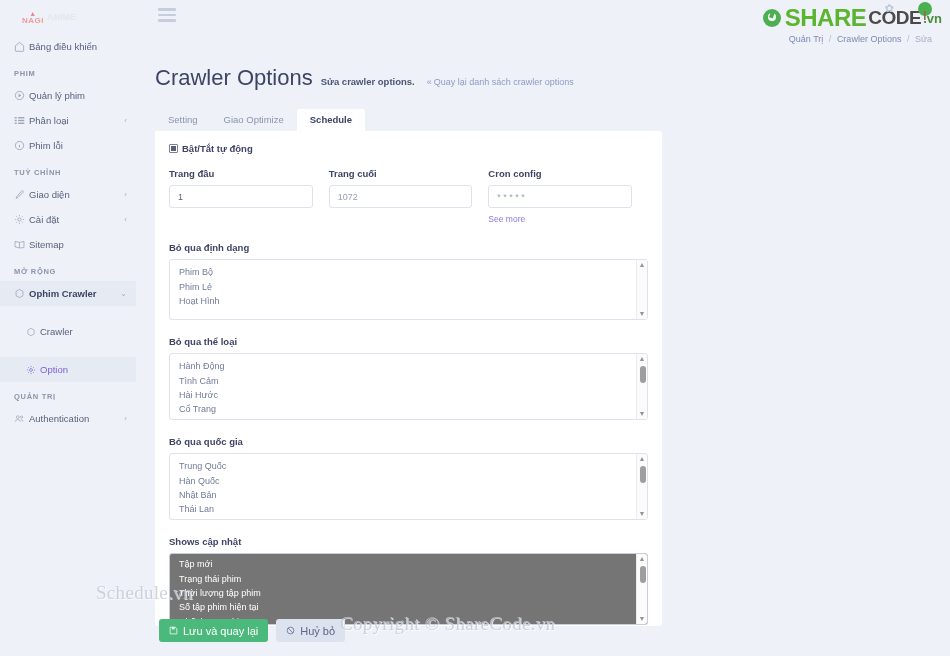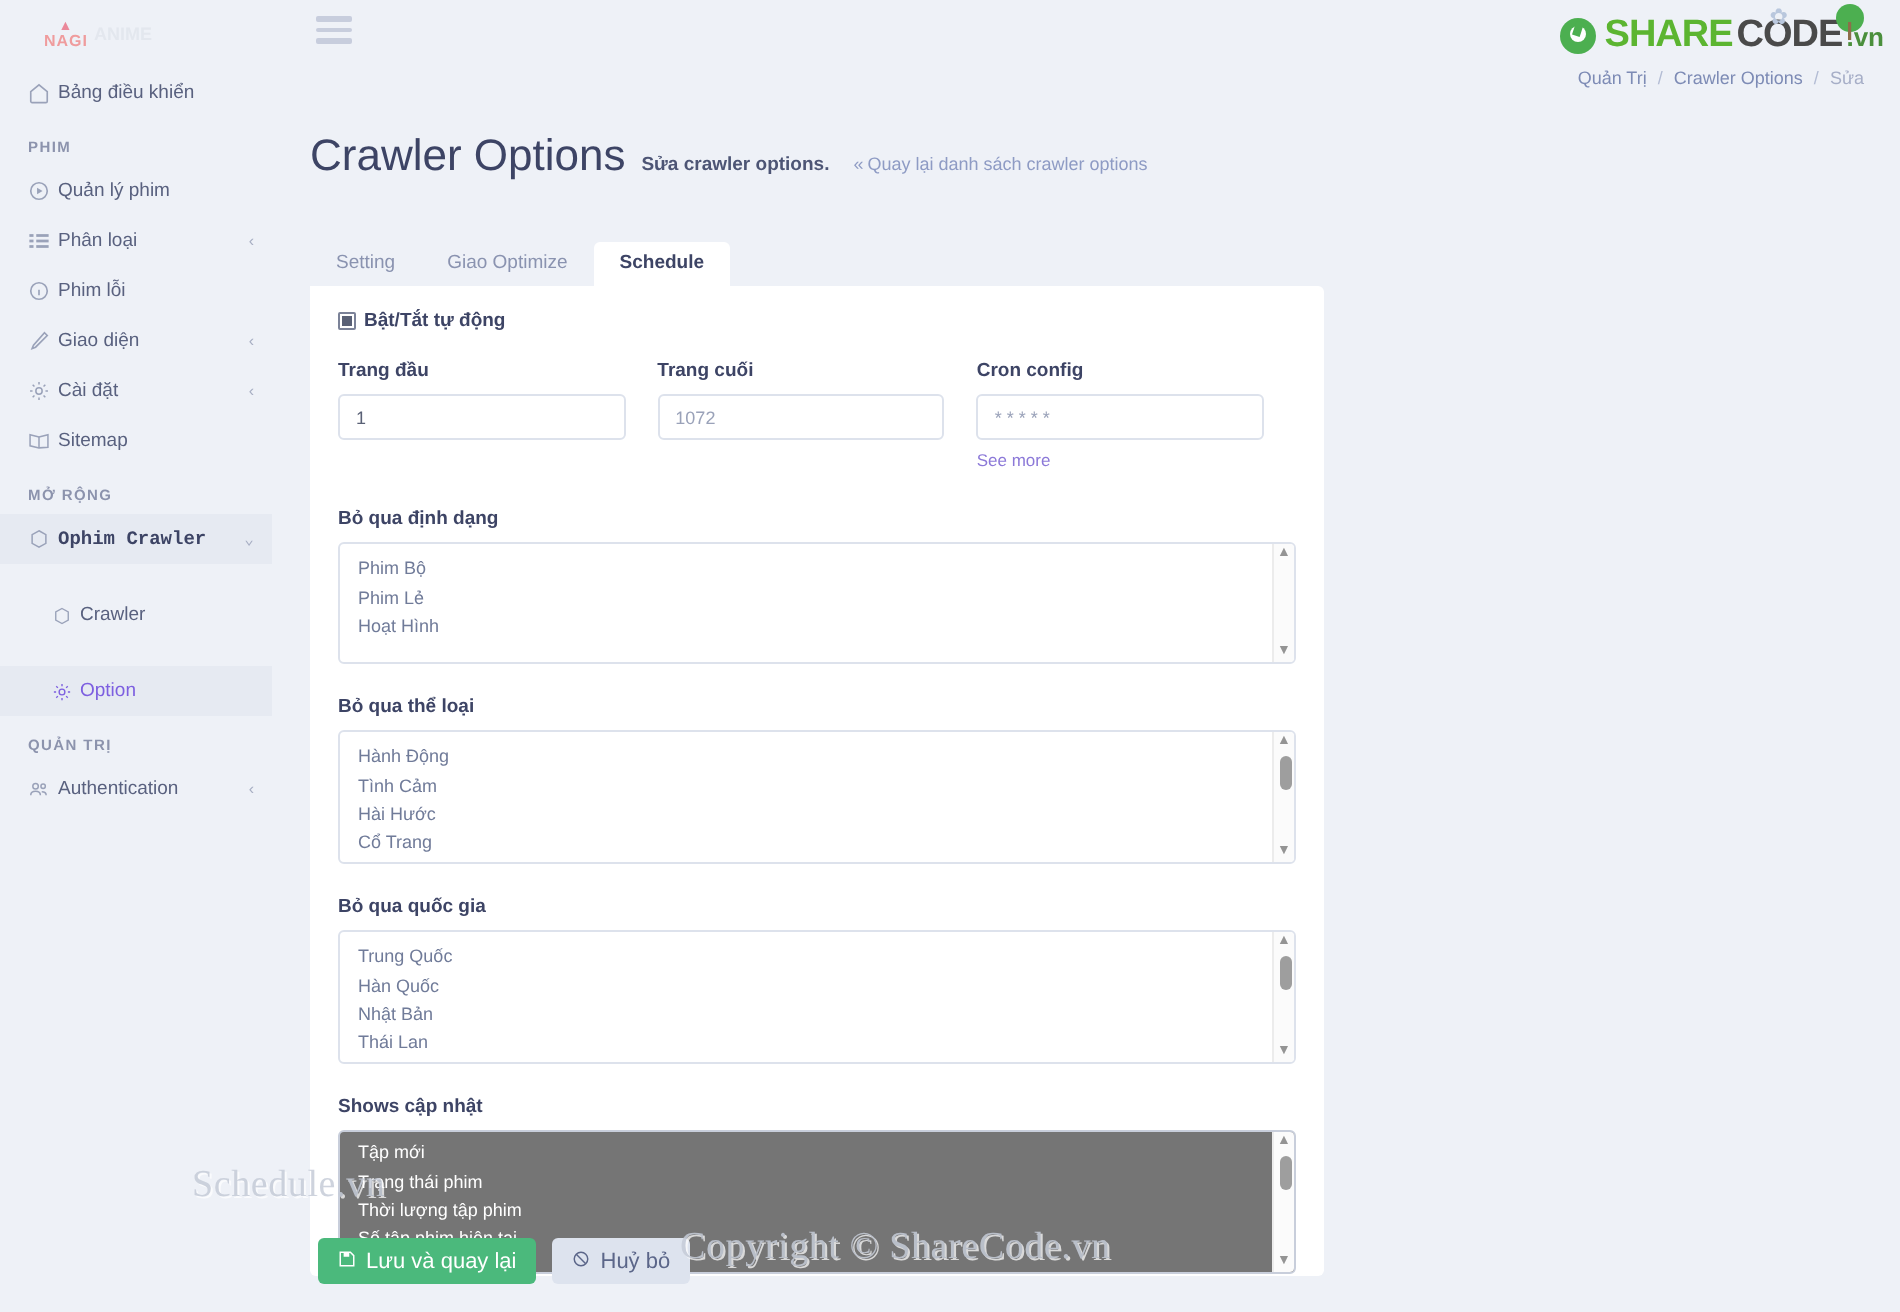--- a/index.html
+++ b/index.html
@@ -59,21 +59,21 @@
     position: relative;
   }
   .nav-item .ni-ico {
     width: 15px; flex: 0 0 15px;
     display: flex; align-items: center; justify-content: flex-start;
     color: #9aa2b9;
   }
   .nav-item .ni-label { flex: 1 1 auto; white-space: nowrap; }
   .nav-item .ni-caret { font-size: 8px; color: #a7aec3; margin-left: 4px; }
   .nav-item.bold .ni-label { font-weight: bold; color: #3d4465; }
-  .nav-item.active-parent { background: #e6eaf2; font-family: Liberation Mono, monospace; }
+  .nav-item.active-parent { background: #e6eaf2; }
   .nav-item.sub { padding-left: 26px; font-size: 9.5px; margin-top: 13px; }
   .nav-item.sub .ni-ico { width: 14px; flex: 0 0 14px; }
   .nav-item.selected { background: #e6eaf2; color: #7d5fe0; }
   .nav-item.selected .ni-ico { color: #7d5fe0; }
 
   
   #main {
     flex: 1 1 auto;
     position: relative;
     height: 656px;
@@ -111,21 +111,21 @@
   .sc-badge::after {
     content: ""; position: absolute;
     left: 5px; top: 4px; width: 8px; height: 8px;
     border-radius: 50%; background: #fff;
   }
   .sc-badge::before {
     content: ""; position: absolute;
     left: 7px; top: 2px; width: 4px; height: 7px;
     background: #4CAF50; z-index: 2; transform: rotate(18deg);
   }
-  .sc-share { font-size: 19px; font-weight: bold; color: #5cb531; letter-spacing: -.5px; }
+  .sc-share { font-size: 24px; font-weight: bold; color: #5cb531; letter-spacing: -.5px; }
   .sc-code { font-size: 19px; font-weight: bold; color: #4a4a4a; letter-spacing: -.5px; }
   .sc-vn { font-size: 13px; font-weight: bold; color: #4a8f3c; }
   .sc-tree {
     position: absolute; right: 6px; top: -2px;
     width: 24px; height: 20px;
   }
   .sc-gear {
     position: absolute; right: 48px; top: -2px;
     font-size: 11px; color: #b9c7dd;
   }
@@ -140,21 +140,21 @@
     display: flex; align-items: baseline;
     padding: 16px 0 0 19px;
   }
   .page-title { font-size: 22px; color: #3d4465; font-weight: normal; }
   .page-sub { font-size: 9.5px; color: #4d5575; margin-left: 8px; font-weight: bold; }
   .page-back { font-size: 9px; color: #8e9bc4; margin-left: 12px; cursor: pointer; }
   .page-back .chev { margin-right: 2px; }
 
   .tabs {
     display: flex; align-items: flex-end;
-    padding-left: 19px; margin-top: 16px;
+    padding-left: 19px; margin-top: 4px;
     height: 22px;
   }
   .tab {
     font-size: 9.5px; color: #8a93b0;
     padding: 5px 13px 5px 13px;
     cursor: pointer;
     border-radius: 3px 3px 0 0;
     line-height: 12px;
   }
   .tab.active {
@@ -321,20 +321,21 @@
     <div class="nav-item">
       <span class="ni-ico">
         <svg width="11" height="11" viewBox="0 0 16 16" fill="none" stroke="currentColor" stroke-width="1.2">
             <circle cx="8" cy="8" r="6"></circle>
             <path d="M8 7v4M8 5h.01"></path>
           </svg>
       </span>
       <span class="ni-label">Phim lỗi</span>
     </div>
 
+    <div class="nav-section">TUỲ CHỈNH</div>
 
     <div class="nav-item">
       <span class="ni-ico">
         <svg width="11" height="11" viewBox="0 0 16 16" fill="none" stroke="currentColor" stroke-width="1.2">
             <path d="M12 2l2 2-8.5 8.5L3 13.5l1-2.5z"></path>
           </svg>
       </span>
       <span class="ni-label">Giao diện</span>
       <span class="ni-caret">‹</span>
     </div>

